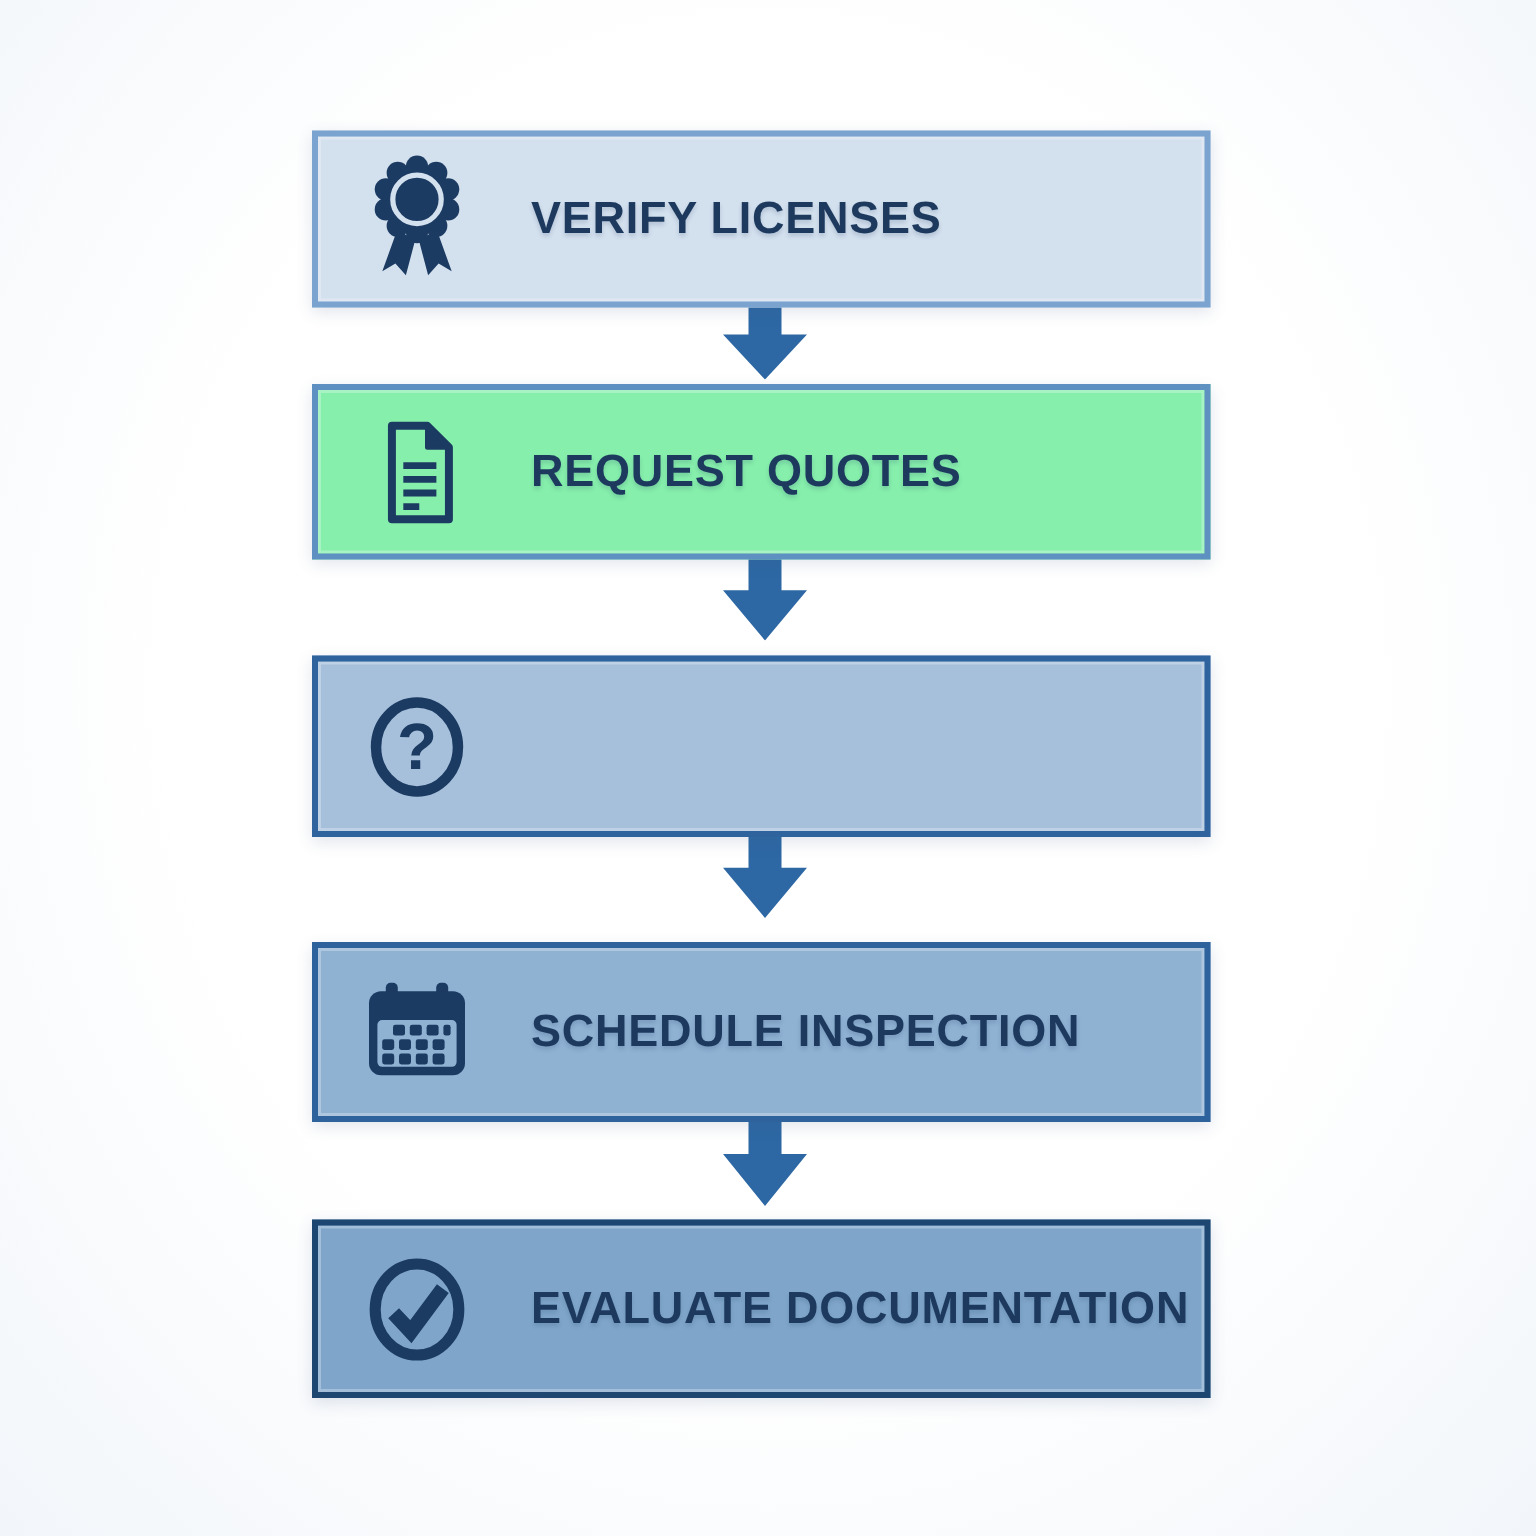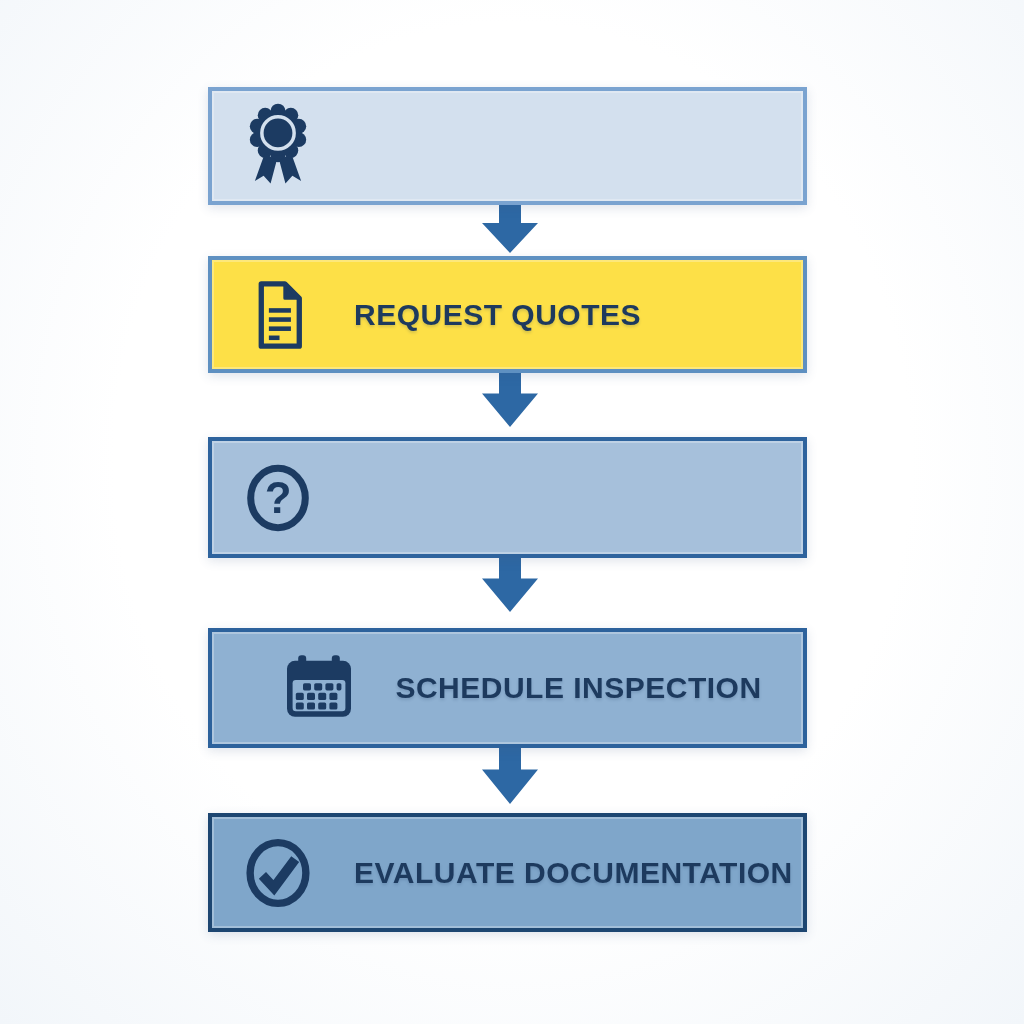--- a/index.html
+++ b/index.html
@@ -61,29 +61,30 @@
             <circle cx="26.2" cy="47.7" r="8.5"></circle>
           <circle cx="26.2" cy="32.3" r="8.5"></circle>
             <circle cx="35.3" cy="19.8" r="8.5"></circle>
           <circle cx="50" cy="40" r="26"></circle>
           <path d="M35 63 L48.5 71.5 L41.5 98 L33.5 89 L23.5 95 Z"></path>
           <path d="M65 63 L51.5 71.5 L58.5 98 L66.5 89 L76.5 95 Z"></path>
         </g>
         <circle cx="50" cy="40" r="18.5" fill="none" style="stroke:var(--step-bg,#d3e0ee)" stroke-width="4"></circle>
       </svg>
     </span>
+    <span class="label">VERIFY LICENSES</span>
   </div>
 
   <div class="arrow a1">
     <svg viewBox="0 0 56 52" preserveAspectRatio="none">
         <polygon points="17,0 39,0 39,22 56,22 28,52 0,22 17,22" fill="var(--arrow)"></polygon>
       </svg>
   </div>
 
-  <div class="step s2" style="background: #fde047; border-color: rgb(94, 144, 193); --step-bg: #bdd2e7;">
+  <div class="step s2" style="background: #86efac; border-color: rgb(94, 144, 193); --step-bg: #bdd2e7;">
     <span class="icon-slot">
       <svg width="76" height="76" viewBox="0 0 100 100" aria-hidden="true">
         <path d="M28 9 H59 L78 28 V91 H28 Z" fill="none" stroke="currentColor" stroke-width="7" stroke-linejoin="round"></path>
         <path d="M59 9 V28 H78 Z" fill="currentColor" stroke="currentColor" stroke-width="4" stroke-linejoin="round"></path>
         <g stroke="currentColor" stroke-width="6">
           <line x1="38" y1="44" x2="67" y2="44"></line>
           <line x1="38" y1="56" x2="67" y2="56"></line>
           <line x1="38" y1="68" x2="67" y2="68"></line>
           <line x1="38" y1="80" x2="52" y2="80"></line>
         </g>
@@ -106,21 +107,21 @@
       </svg>
     </span>
   </div>
 
   <div class="arrow a3">
     <svg viewBox="0 0 56 52" preserveAspectRatio="none">
         <polygon points="17,0 39,0 39,22 56,22 28,52 0,22 17,22" fill="var(--arrow)"></polygon>
       </svg>
   </div>
 
-  <div class="step s4" style="background: rgb(143, 177, 210); border-color: rgb(45, 98, 156); justify-content: center; --step-bg: #8fb1d2;">
+  <div class="step s4" style="background: rgb(143, 177, 210); border-color: rgb(45, 98, 156); --step-bg: #8fb1d2;">
     <span class="icon-slot">
       <svg width="80" height="80" viewBox="0 0 100 100" aria-hidden="true">
         <g fill="currentColor">
           <rect x="24" y="9" width="10" height="17" rx="4"></rect>
           <rect x="66" y="9" width="10" height="17" rx="4"></rect>
           <rect x="10" y="16" width="80" height="70" rx="10"></rect>
         </g>
         <rect x="17" y="40" width="66" height="39" rx="4" style="fill:var(--step-bg,#8fb1d2)"></rect>
         <g fill="currentColor">
           <rect x="30" y="44" width="10" height="9" rx="2"></rect>

